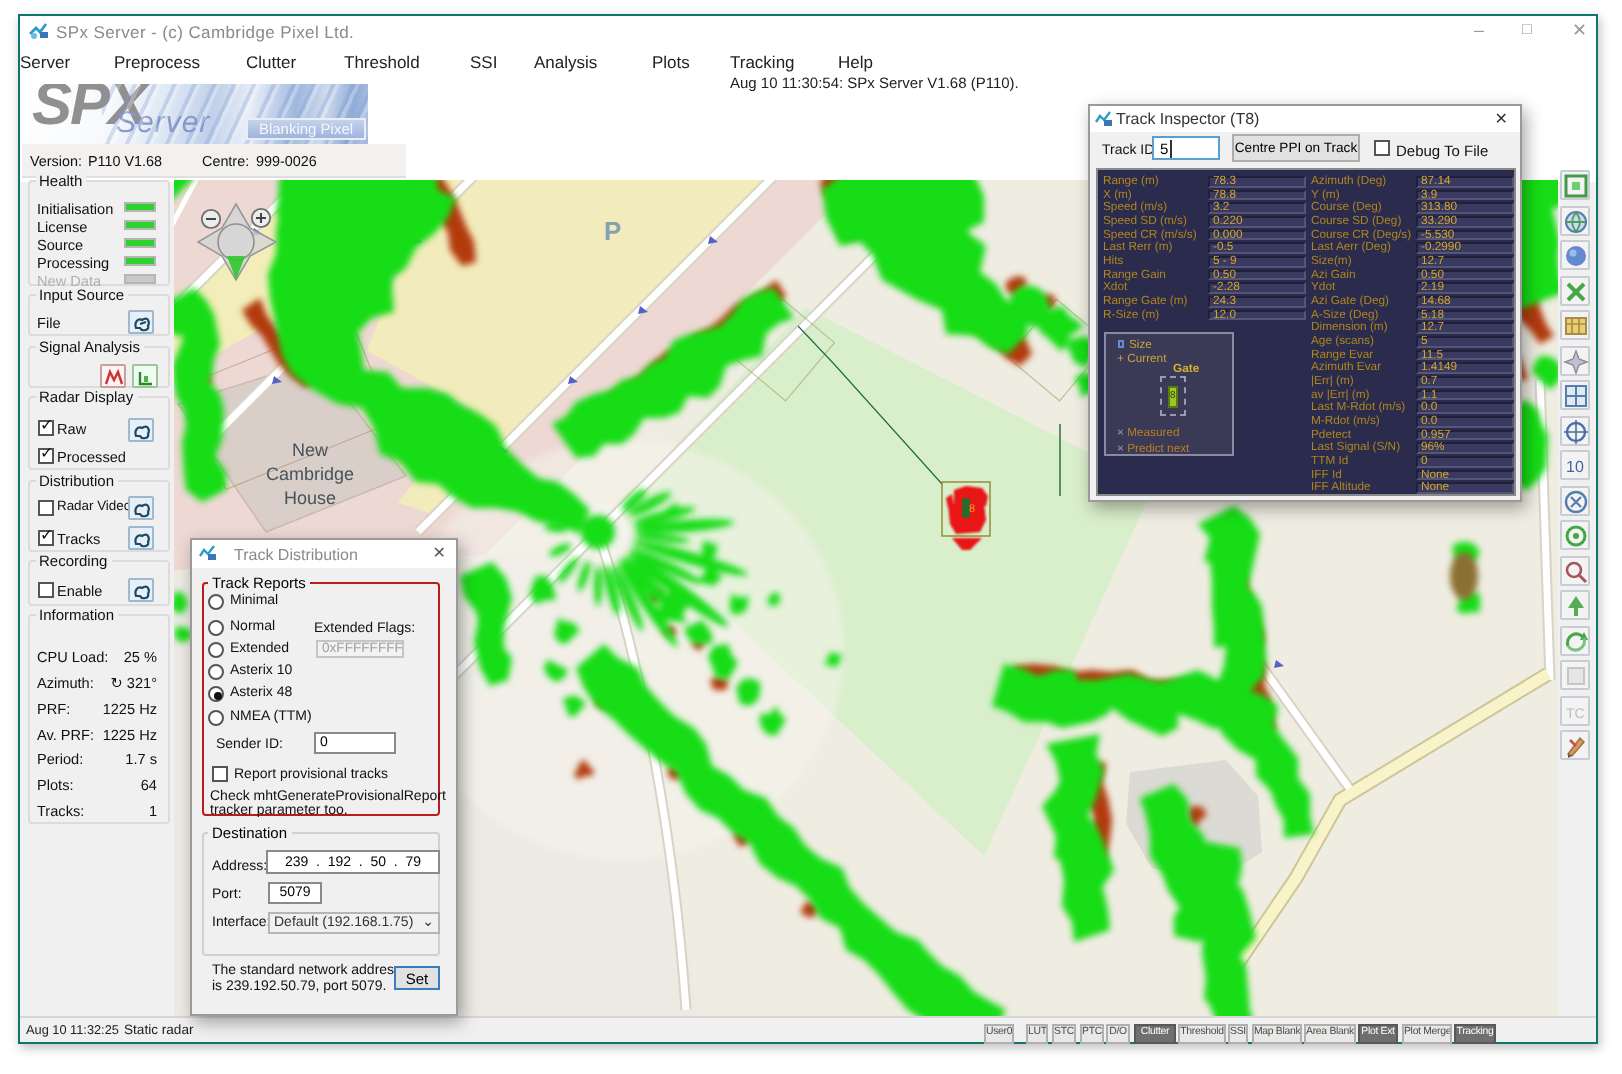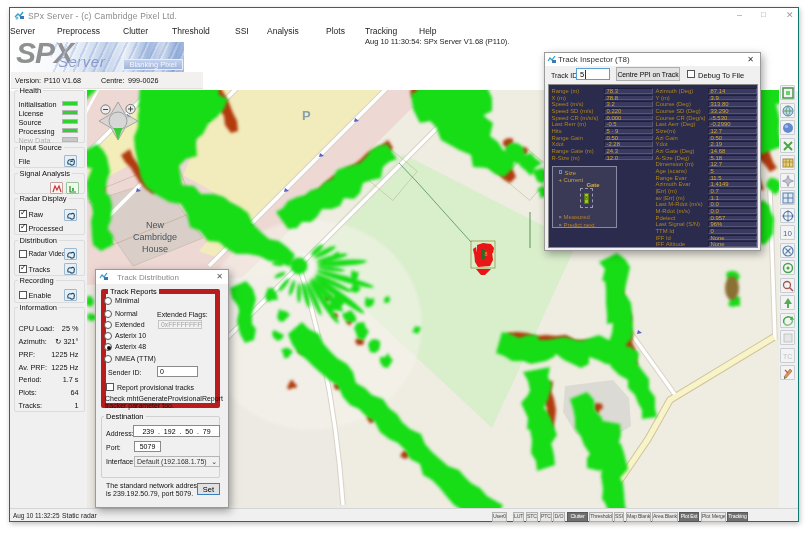--- a/index.html
+++ b/index.html
@@ -463,21 +463,21 @@
 
 <div id="dlg-dist" class="dlg" style="left:95px;top:269px;width:134px;height:239px;font-size:7.5px">
 <div class="dtitle" style="height:14px">
  <svg style="position:absolute;left:3px;top:2px" width="10" height="10">
         <path d="M1 6 L3 3 L5 5 L8 1" stroke="#2a9ec9" stroke-width="1.2" fill="none"></path>
         <rect x="5" y="5" width="4" height="3" fill="#3a78b5"></rect>
       </svg>
  <span style="position:absolute;left:21px;top:3px;font-size:8px">Track Distribution</span>
  <span style="position:absolute;right:5px;top:2px;color:#555;font-size:8px">✕</span>
 </div>
-<fieldset style="position:absolute;left:5px;top:17px;width:119px;height:121px;border:5px solid #b91c1c;border-radius:2px">
+<fieldset style="position:absolute;left:5px;top:17px;width:119px;height:121px;border:1px solid #b91c1c;border-radius:2px">
  <legend style="font-size:7.5px;padding:0 2px;margin-left:2px">Track Reports</legend>
 </fieldset>
 <span class="rad" style="left:8px;top:27px"></span>
     <span class="rlab" style="left:19px;top:27px">Minimal</span>
 <span class="rad" style="left:8px;top:40px"></span>
     <span class="rlab" style="left:19px;top:40px">Normal</span>
 <span class="rlab" style="left:61px;top:41px">Extended Flags:</span>
 <span class="rad" style="left:8px;top:51px"></span>
     <span class="rlab" style="left:19px;top:51px">Extended</span>
 <span style="position:absolute;left:62px;top:50px;width:44px;height:9px;border:1px solid #c5c5c5;background:#f2f2f2;color:#a0a0a0;font-size:6.8px;line-height:8px;padding-left:2px">0xFFFFFFFF</span>

